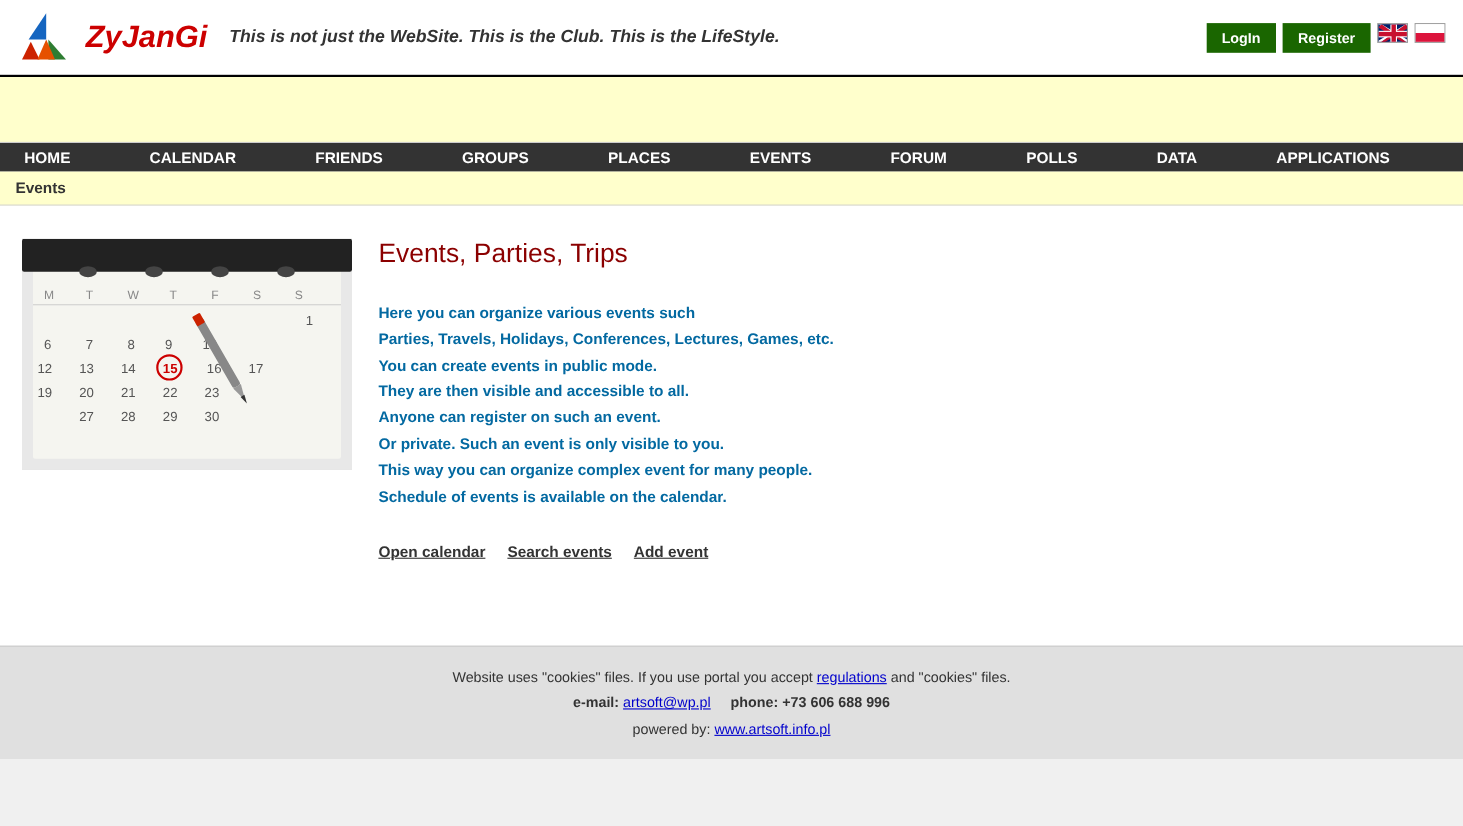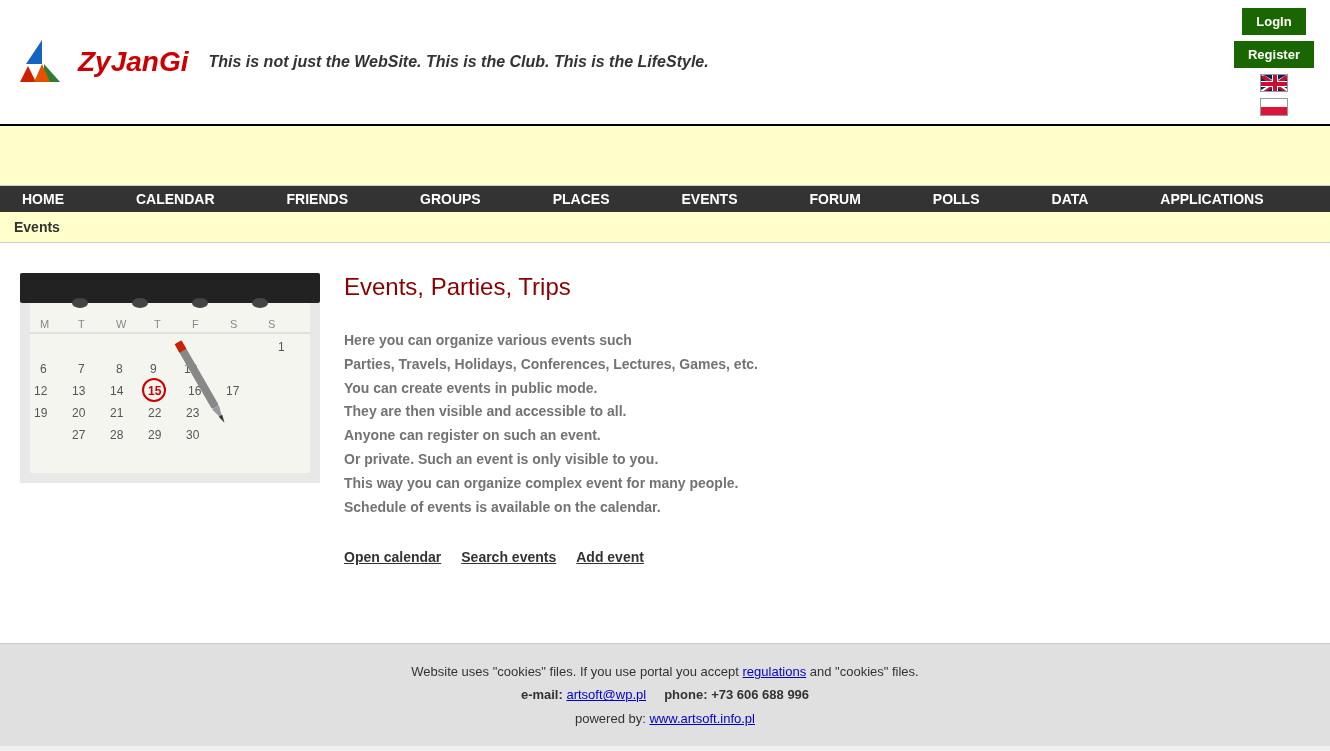--- a/index.html
+++ b/index.html
@@ -33,23 +33,22 @@
       color: #333;
       font-style: italic;
       font-weight: bold;
       margin-left: 10px;
     }
 
     
     #auth-bar {
       margin-left: auto;
       display: flex;
-      align-items: center;
+      align-items: flex-start;
       gap: 6px;
-      flex-direction: column;
     }
     #auth-bar button {
       background: #1a6600;
       color: #fff;
       border: none;
       padding: 6px 14px;
       font-size: 13px;
       font-weight: bold;
       cursor: pointer;
     }
@@ -141,21 +140,21 @@
       flex: 1;
     }
     #content-title {
       font-size: 24px;
       font-weight: normal;
       color: #8b0000;
       margin-bottom: 28px;
     }
     #content-body p {
       font-size: 14px;
-      color: #737373;
+      color: #0369a1;
       line-height: 1.7;
       font-weight: bold;
     }
     #content-links {
       margin-top: 30px;
       display: flex;
       gap: 20px;
     }
     #content-links a {
       color: #333;

